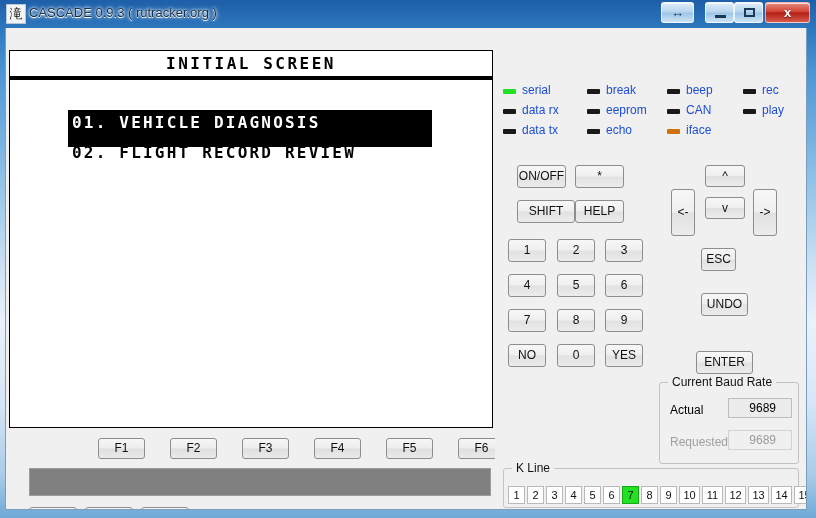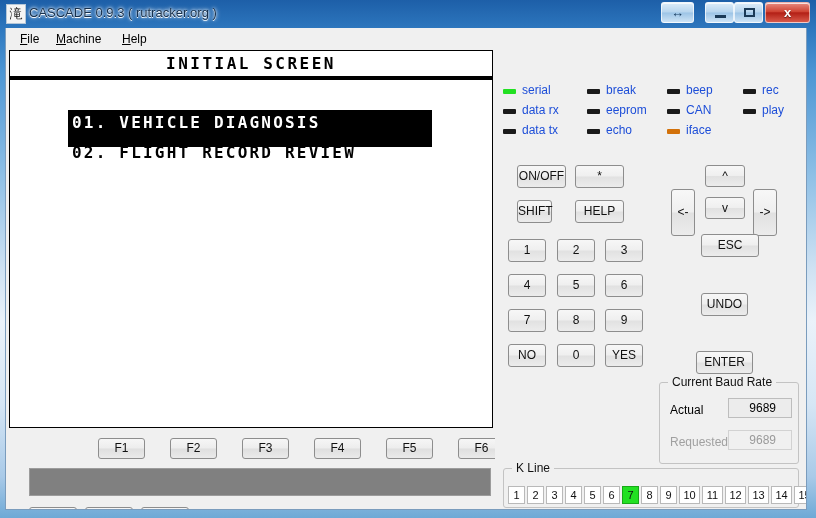--- a/index.html
+++ b/index.html
@@ -201,25 +201,20 @@
     <div class="btn-box" id="btn-max">
       <div class="glyph-max"></div>
     </div>
     <div class="btn-box" id="btn-close">
       <span>x</span>
     </div>
   </div>
 
   <div id="client">
 
-    <div id="menubar">
-      <div class="menu-item" style="left:8px"><u>F</u>ile</div>
-      <div class="menu-item" style="left:44px"><u>M</u>achine</div>
-      <div class="menu-item" style="left:110px"><u>H</u>elp</div>
-    </div>
 
     <div id="display-panel">
       <div id="display-title-box">
         <div id="display-title">INITIAL SCREEN</div>
       </div>
       <div class="scr-line" id="scr-line-1">01. VEHICLE DIAGNOSIS</div>
       <div class="scr-line" id="scr-line-2">02. FLIGHT RECORD REVIEW</div>
     </div>
 
     <div class="fkey" style="left:44px">F1</div>
@@ -262,42 +257,42 @@
       <div class="led" style="left:172px;top:79px;background:#d2710a"></div>
       <div class="led-label" style="left:191px;top:73px">iface</div>
 
       <div class="led" style="left:248px;top:39px;background:#1a1a1a"></div>
       <div class="led-label" style="left:267px;top:33px">rec</div>
       <div class="led" style="left:248px;top:59px;background:#1a1a1a"></div>
       <div class="led-label" style="left:267px;top:53px">play</div>
 
       <div class="kbtn" style="left:22px;top:115px;width:49px;height:23px;line-height:21px">ON/OFF</div>
       <div class="kbtn" style="left:80px;top:115px;width:49px;height:23px;line-height:21px">*</div>
-      <div class="kbtn" style="left:22px;top:150px;width:35px;height:23px;line-height:21px">SHIFT</div>
+      <div class="kbtn" style="left:22px;top:150px;width:58px;height:23px;line-height:21px">SHIFT</div>
       <div class="kbtn" style="left:80px;top:150px;width:49px;height:23px;line-height:21px">HELP</div>
 
       <div class="kbtn" style="left:13px;top:189px;width:38px;height:23px;line-height:21px">1</div>
       <div class="kbtn" style="left:62px;top:189px;width:38px;height:23px;line-height:21px">2</div>
       <div class="kbtn" style="left:110px;top:189px;width:38px;height:23px;line-height:21px">3</div>
       <div class="kbtn" style="left:13px;top:224px;width:38px;height:23px;line-height:21px">4</div>
       <div class="kbtn" style="left:62px;top:224px;width:38px;height:23px;line-height:21px">5</div>
       <div class="kbtn" style="left:110px;top:224px;width:38px;height:23px;line-height:21px">6</div>
       <div class="kbtn" style="left:13px;top:259px;width:38px;height:23px;line-height:21px">7</div>
       <div class="kbtn" style="left:62px;top:259px;width:38px;height:23px;line-height:21px">8</div>
       <div class="kbtn" style="left:110px;top:259px;width:38px;height:23px;line-height:21px">9</div>
       <div class="kbtn" style="left:13px;top:294px;width:38px;height:23px;line-height:21px">NO</div>
       <div class="kbtn" style="left:62px;top:294px;width:38px;height:23px;line-height:21px">0</div>
       <div class="kbtn" style="left:110px;top:294px;width:38px;height:23px;line-height:21px">YES</div>
 
       <div class="kbtn" style="left:176px;top:139px;width:24px;height:47px;line-height:45px">&lt;-</div>
       <div class="kbtn" style="left:210px;top:115px;width:40px;height:22px;line-height:20px">^</div>
       <div class="kbtn" style="left:210px;top:147px;width:40px;height:22px;line-height:20px">v</div>
       <div class="kbtn" style="left:258px;top:139px;width:24px;height:47px;line-height:45px">-&gt;</div>
 
-      <div class="kbtn" style="left:206px;top:184px;width:58px;height:23px;line-height:21px">ESC</div>
+      <div class="kbtn" style="left:206px;top:198px;width:35px;height:23px;line-height:21px">ESC</div>
       <div class="kbtn" style="left:206px;top:243px;width:47px;height:23px;line-height:21px">UNDO</div>
       <div class="kbtn" style="left:201px;top:301px;width:57px;height:23px;line-height:21px">ENTER</div>
 
 
       <div class="groupbox" style="left:164px;top:332px;width:140px;height:82px">
         <div class="gb-title">Current Baud Rate</div>
         <div class="rlabel" style="left:10px;top:20px">Actual</div>
         <div class="txtfield" style="left:68px;top:15px;width:64px;height:20px;line-height:18px">9689</div>
         <div class="rlabel disabled" style="left:10px;top:52px">Requested</div>
         <div class="txtfield disabled" style="left:68px;top:47px;width:64px;height:20px;line-height:18px">9689</div>

